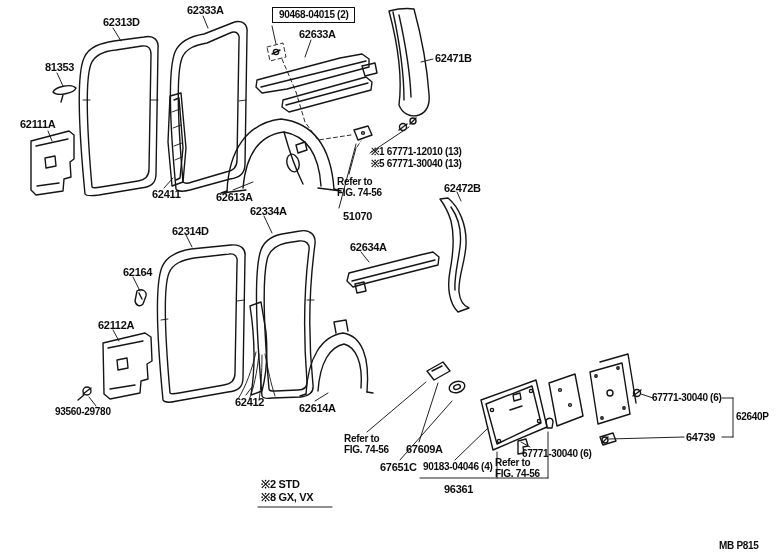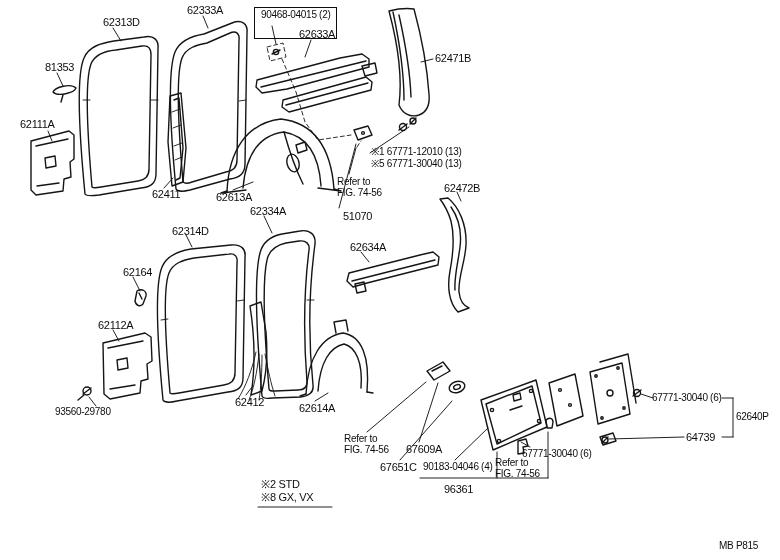--- a/index.html
+++ b/index.html
@@ -3,30 +3,31 @@
 <meta charset="utf-8">
 <style>
   * { margin:0; padding:0; box-sizing:border-box; }
   html,body { width:780px; height:560px; background:#fff; }
   body { font-family:"Liberation Sans", sans-serif; }
   .stage { position:relative; width:780px; height:560px; background:#fff; overflow:hidden; }
   .stage > svg { position:absolute; left:0; top:0; }
   .lbl {
     position:absolute;
     font-size:11px;
-    font-weight:400;
+    font-weight:700;
     color:#0d0d0d;
     line-height:1.12;
     letter-spacing:-0.3px;
     white-space:pre-line;
   }
   .s10 { font-size:10px; }
   .boxed {
     border:1.5px solid #0d0d0d;
-    padding:1px 6px 18px 6px;
+    padding:1px 6px 2px 6px;
+    margin-left:18px;
   }
 </style>
 </head>
 <body>
 
 <div class="stage">
 
   <svg width="780" height="560" viewBox="0 0 780 560">
 
     <g fill="none" stroke="#151515" stroke-width="1.4" stroke-linejoin="round" stroke-linecap="round">

